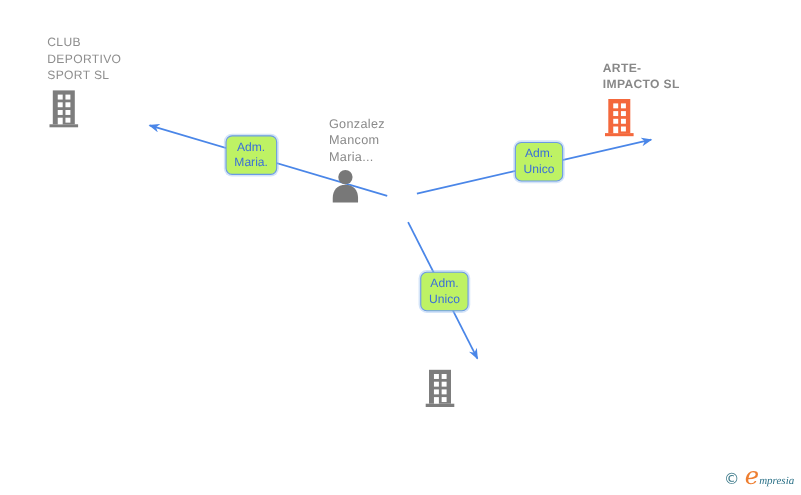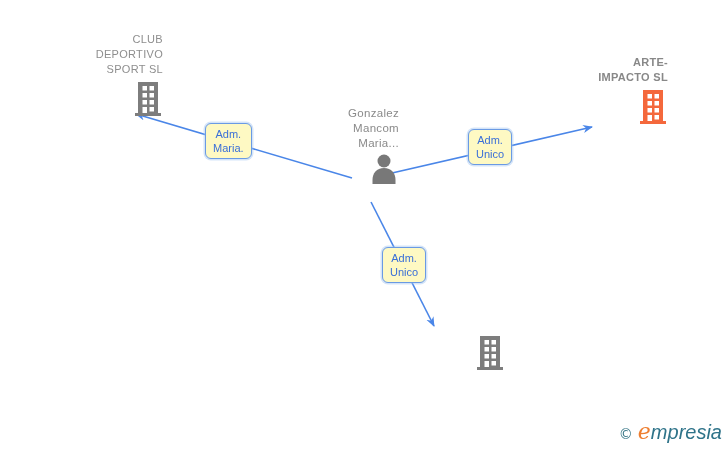--- a/index.html
+++ b/index.html
@@ -12,21 +12,21 @@
     overflow: hidden;
     font-family: "Liberation Sans", sans-serif;
   }
   .edges-svg {
     position: absolute;
     left: 0; top: 0;
     width: 728px; height: 450px;
   }
   .node {
     position: absolute;
-    text-align: right;
+    text-align: left;
     cursor: pointer;
   }
   .co-label {
     font-size: 11px;
     line-height: 15px;
     color: #8e8e8e;
     letter-spacing: 0.3px;
     white-space: nowrap;
   }
   .co-label.bold { font-weight: bold; color: #888888; }
@@ -36,21 +36,21 @@
     color: #8a8a8a;
     letter-spacing: 0.3px;
     white-space: nowrap;
   }
   .icon-wrap { display: inline-block; margin-top: 5px; }
   .building-gray  { fill: #7d7d7d; }
   .building-orange{ fill: #f4683c; }
   .person-fill    { fill: #787878; }
   .edge-label {
     position: absolute;
-    background: #fef9c3;
+    background: #bef264;
     border: 1.4px solid #6a9ae4;
     border-radius: 6px;
     box-shadow: 0 0 0 1.5px rgba(160,195,240,0.45);
     color: #3a6fd8;
     font-size: 11px;
     line-height: 14px;
     text-align: center;
     padding: 3px 7px;
     white-space: nowrap;
   }
@@ -71,23 +71,23 @@
   }
   .wm-e {
     color: #ee7e30;
     font-family: "DejaVu Serif", serif;
     font-style: italic;
     font-size: 22px;
     line-height: 20px;
   }
   .wm-rest {
     color: #2e7389;
-    font-family: Liberation Sans, sans-serif;
+    font-family: Liberation Serif, serif;
     font-style: italic;
-    font-size: 20px;
+    font-size: 10px;
   }
 </style>
 </head>
 <body>
 
 <div class="stage">
 
   <svg class="edges-svg" viewBox="0 0 728 450" xmlns="http://www.w3.org/2000/svg">
     <defs>
       <marker id="arrow" markerWidth="11" markerHeight="9" refX="9" refY="4" orient="auto" markerUnits="userSpaceOnUse">

